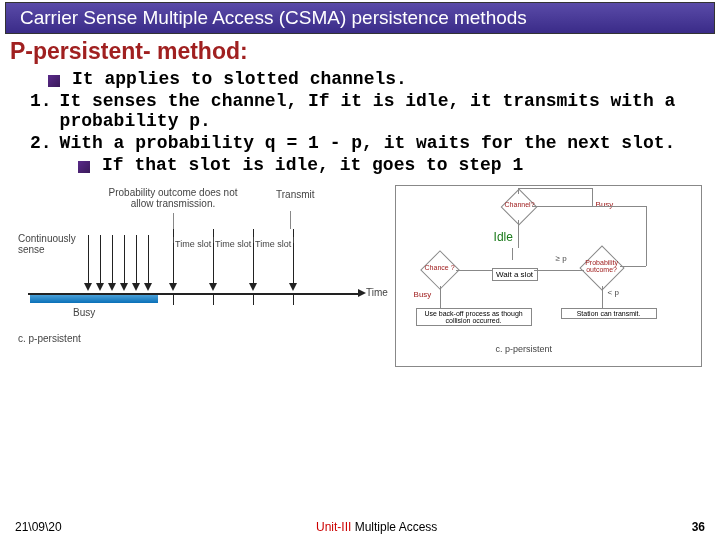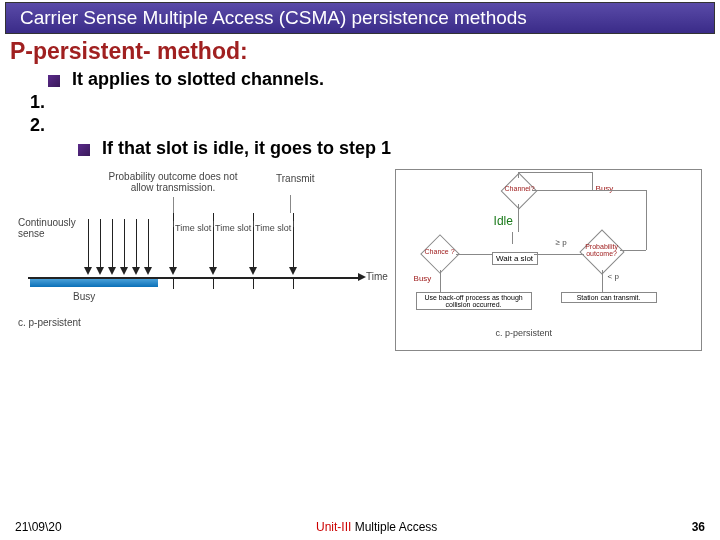--- a/index.html
+++ b/index.html
@@ -29,20 +29,21 @@
   .content {
     padding: 2px 15px 0 30px;
     font-size: 18px;
     font-weight: bold;
     color: #000;
   }
   .bullet-row {
     display: flex;
     align-items: flex-start;
     margin-bottom: 2px;
+    font-family: Liberation Mono, monospace;
   }
   .bullet-mark {
     width: 12px;
     height: 12px;
     background: linear-gradient(135deg, #5a2a8a, #3a1a5a);
     margin-right: 12px;
     margin-top: 6px;
     flex-shrink: 0;
   }
   .num-mark {
@@ -115,23 +116,25 @@
   <span>P-persistent- method:</span>
 </div>
 
 <div class="content">
   <div class="bullet-row indent1">
     <div class="bullet-mark"></div>
     <div>It applies to slotted channels.</div>
   </div>
   <div class="bullet-row">
     <div class="num-mark">1.</div>
+    <div>It senses the channel, If it is idle, it transmits with a probability p.</div>
   </div>
   <div class="bullet-row">
     <div class="num-mark">2.</div>
+    <div>With a probability q = 1 - p, it waits for  the next slot.</div>
   </div>
   <div class="bullet-row indent2">
     <div class="bullet-mark"></div>
     <div>If that slot is  idle, it goes to step 1</div>
   </div>
 </div>
 
 <div class="diagrams">
 
   <div class="diagram-left">

